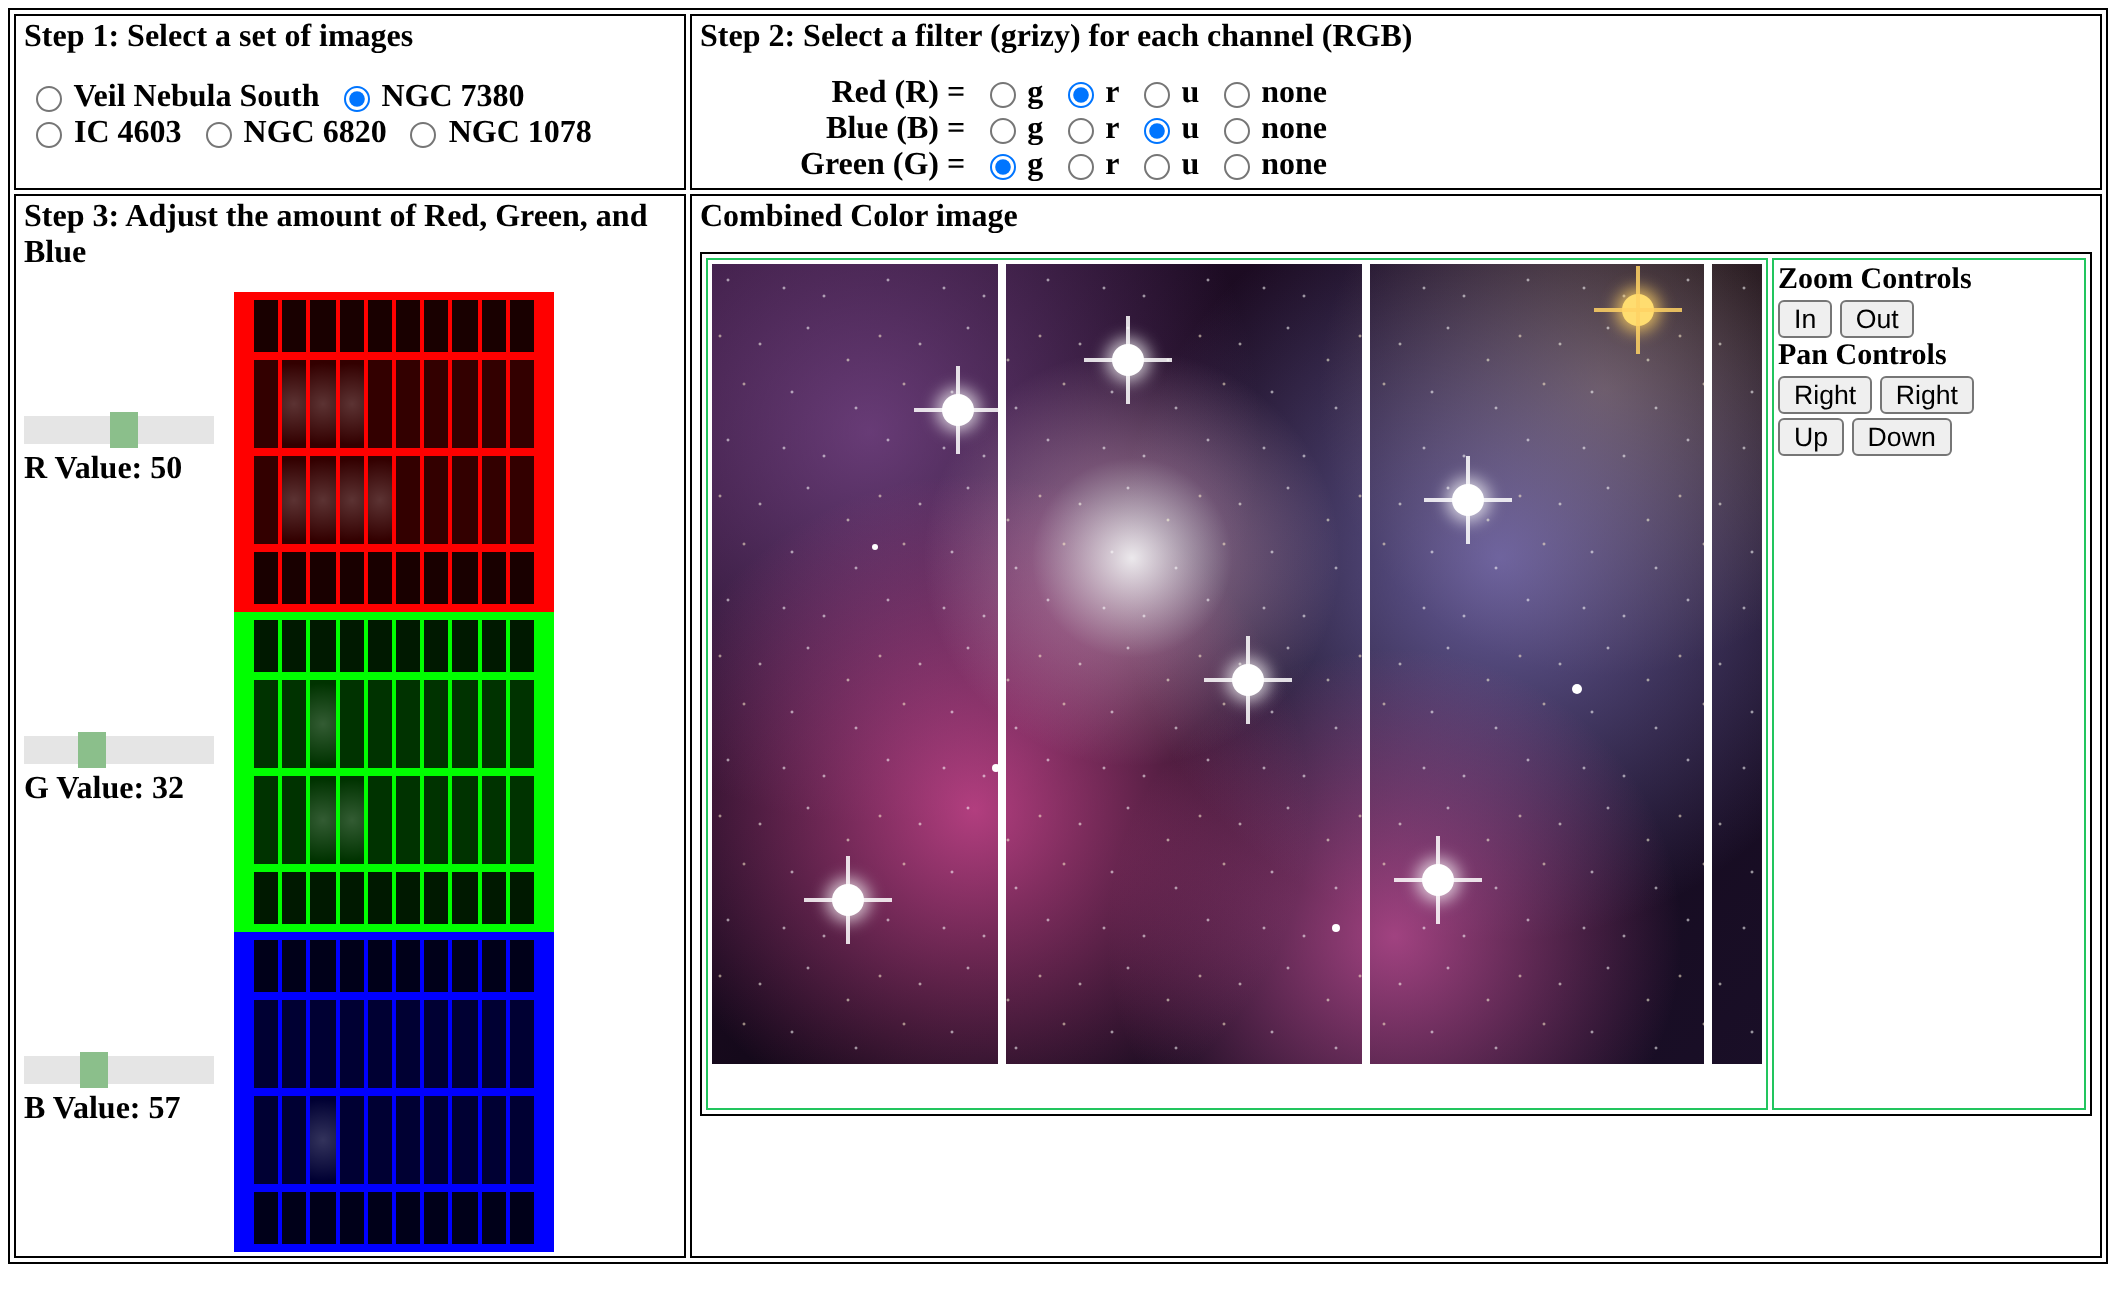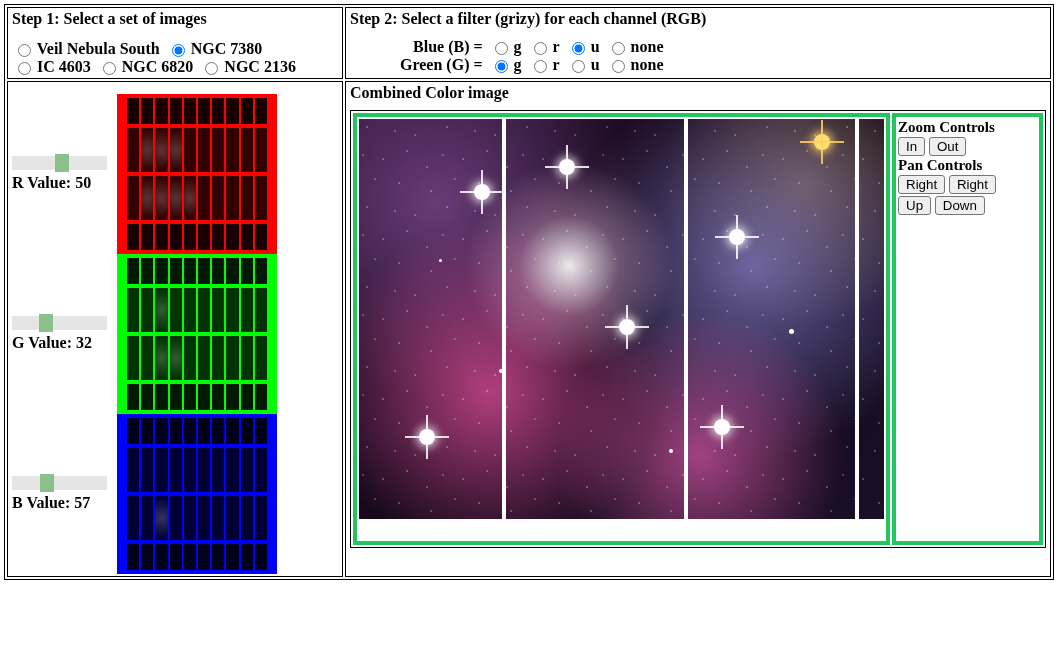--- a/index.html
+++ b/index.html
@@ -94,21 +94,21 @@
       background: radial-gradient(circle at 50% 50%, rgba(255,255,255,0.2), transparent 70%);
     }
     .combined-table {
       border-collapse: separate;
       border-spacing: 2px;
       border: 1px solid #000;
       width: 100%;
       margin-top: 2px;
     }
     .combined-table td {
-      border: 4px solid #22c55e;
+      border: 1px solid #22c55e;
       vertical-align: top;
       padding: 2px;
     }
     .combined-img {
       width: 525px;
       height: 420px;
       background: #0a0512;
       position: relative;
       overflow: hidden;
     }
@@ -189,28 +189,35 @@
         <input type="radio" name="imgset" style="">
         <label>Veil Nebula South</label>
         <input type="radio" name="imgset" checked="" style="">
         <label>NGC 7380</label>
         <br>
         <input type="radio" name="imgset" style="">
         <label>IC 4603</label>
         <input type="radio" name="imgset" style="">
         <label>NGC 6820</label>
         <input type="radio" name="imgset" style="">
-        <label>NGC 2136</label>
+        <label>NGC 1078</label>
       </div>
     </td>
 
     <td>
       <div class="step-title">Step 2: Select a filter (grizy) for each channel (RGB)</div>
       <table class="filter-table">
         <tbody>
+              <tr>
+          <td class="rlabel">Red (R) =</td>
+          <td><input type="radio" name="rf" style=""> <span>g</span></td>
+          <td><input type="radio" name="rf" checked="" style=""> <span>r</span></td>
+          <td><input type="radio" name="rf" style=""> <span>u</span></td>
+          <td><input type="radio" name="rf" style=""> <span>none</span></td>
+        </tr>
         <tr>
           <td class="rlabel">Blue (B) =</td>
           <td><input type="radio" name="bf" style=""> <span>g</span></td>
           <td><input type="radio" name="bf" style=""> <span>r</span></td>
           <td><input type="radio" name="bf" checked="" style=""> <span>u</span></td>
           <td><input type="radio" name="bf" style=""> <span>none</span></td>
         </tr>
         <tr>
           <td class="rlabel">Green (G) =</td>
           <td><input type="radio" name="gf" checked="" style=""> <span>g</span></td>
@@ -218,20 +225,21 @@
           <td><input type="radio" name="gf" style=""> <span>u</span></td>
           <td><input type="radio" name="gf" style=""> <span>none</span></td>
         </tr>
       </tbody>
           </table>
     </td>
   </tr>
   <tr>
 
     <td>
+      <div class="step-title">Step 3: Adjust the amount of Red, Green, and Blue</div>
       <table class="rgb-table">
         <tbody>
               <tr>
           <td class="slider-cell">
             <div class="slider">
                     <div class="slider-thumb" style="left:43px;"></div>
                   </div>
             <span>R Value: 50</span>
           </td>
           <td>

